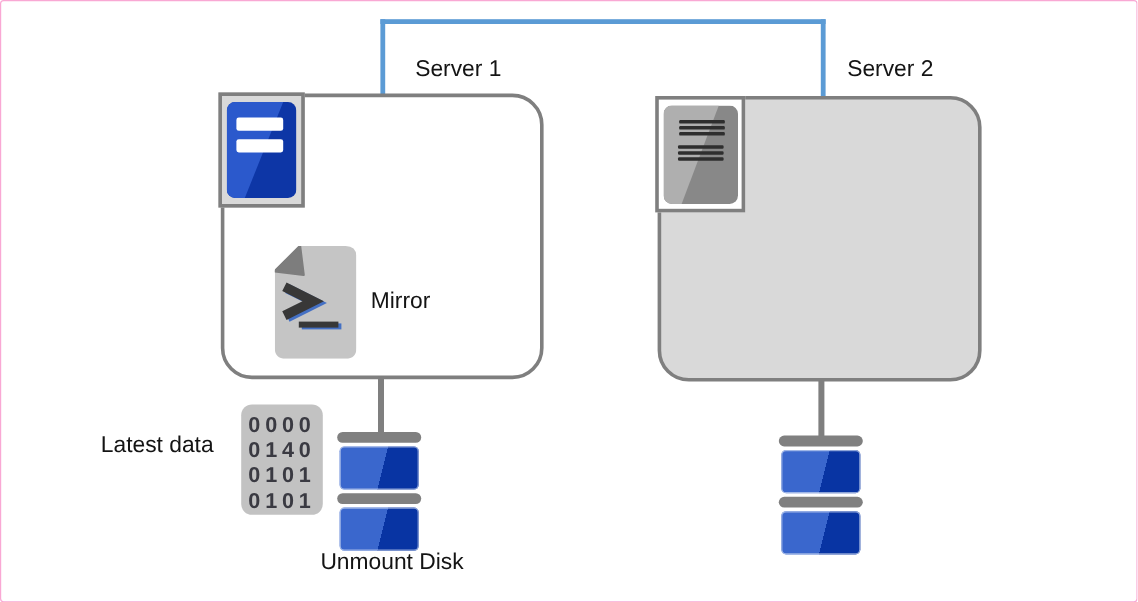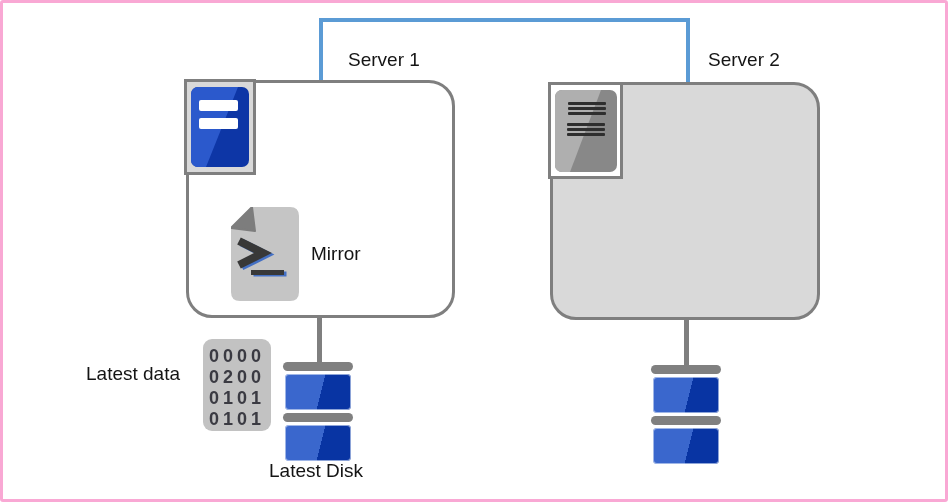--- a/index.html
+++ b/index.html
@@ -1,21 +1,21 @@
 <!DOCTYPE html>
 <html><head>
 <meta charset="utf-8">
 <style>
   html,body{margin:0;padding:0;background:#fff;}
   #stage{
     position:relative;
     width:948px;height:502px;
     box-sizing:border-box;
     background:#ffffff;
-    border:3px solid #f9a8d4;
+    border:1px solid #f9a8d4;
     border-radius:3px;
     overflow:hidden;
     font-family:"Liberation Sans", sans-serif;
     color:#141414;
   }
   .abs{position:absolute;}
   .label{
     font-size:19px;
     line-height:22px;
     white-space:nowrap;
@@ -153,21 +153,21 @@
 
   <div class="abs" style="left:648px;top:362px;width:70px;">
     <div class="disk-bar"></div>
     <div class="disk-body" style="margin:3px 0 0 2px;"></div>
     <div class="disk-bar" style="margin-top:3px;"></div>
     <div class="disk-body" style="margin:3px 0 0 2px;"></div>
   </div>
 
   <div class="abs binary-card" style="left:200px;top:336px;">
     <div class="binary-row">0000</div>
-    <div class="binary-row">0200</div>
+    <div class="binary-row">0140</div>
     <div class="binary-row">0101</div>
     <div class="binary-row">0101</div>
   </div>
   <div class="abs label" style="left:83px;top:360px;">Latest data</div>
 
-  <div class="abs label" style="left:266px;top:457px;">Latest Disk</div>
+  <div class="abs label" style="left:266px;top:457px;">Unmount Disk</div>
 
 </div>
 
 </body></html>

